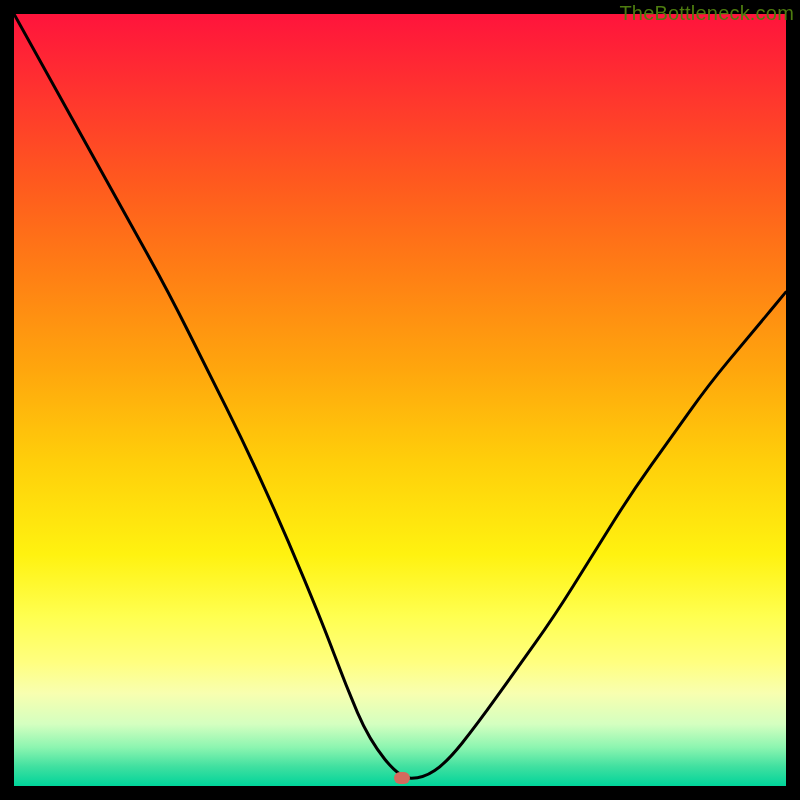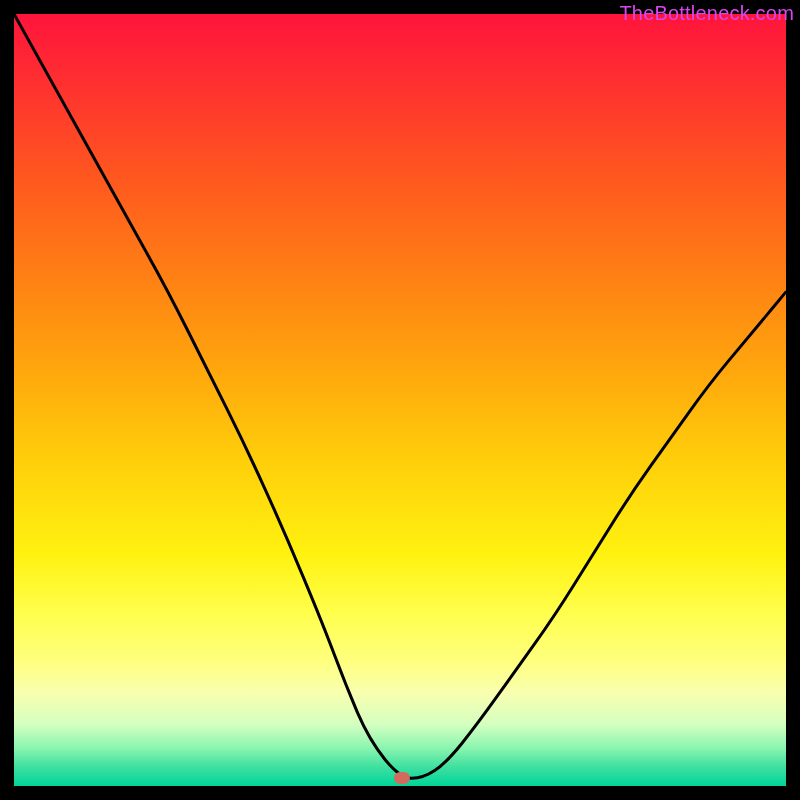--- a/index.html
+++ b/index.html
@@ -63,21 +63,21 @@
     width: 16px;
     height: 12px;
     border-radius: 6px;
     background: #d46a5e;
     transform: translate(-50%, -50%);
   }
   .watermark {
     position: absolute;
     top: 2px;
     right: 6px;
-    color: #d946ef;
+    color: #4d7c0f;
     font-size: 20px;
     font-weight: 500;
     letter-spacing: 0.2px;
     user-select: none;
   }
 </style>
 </head>
 <body>
 
 <div class="frame">

